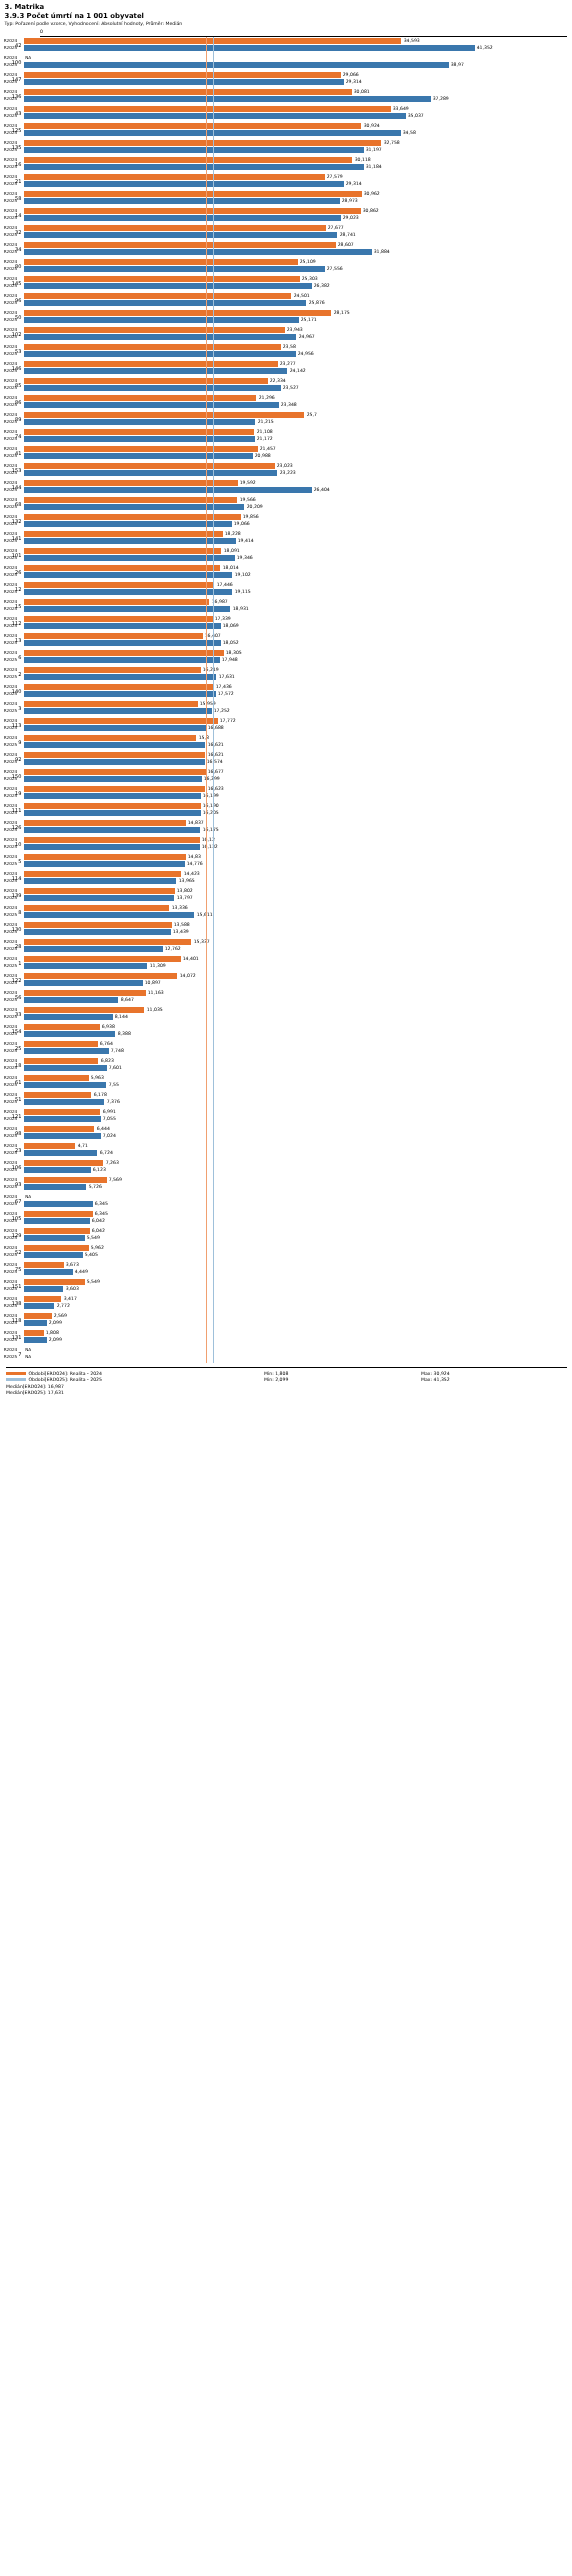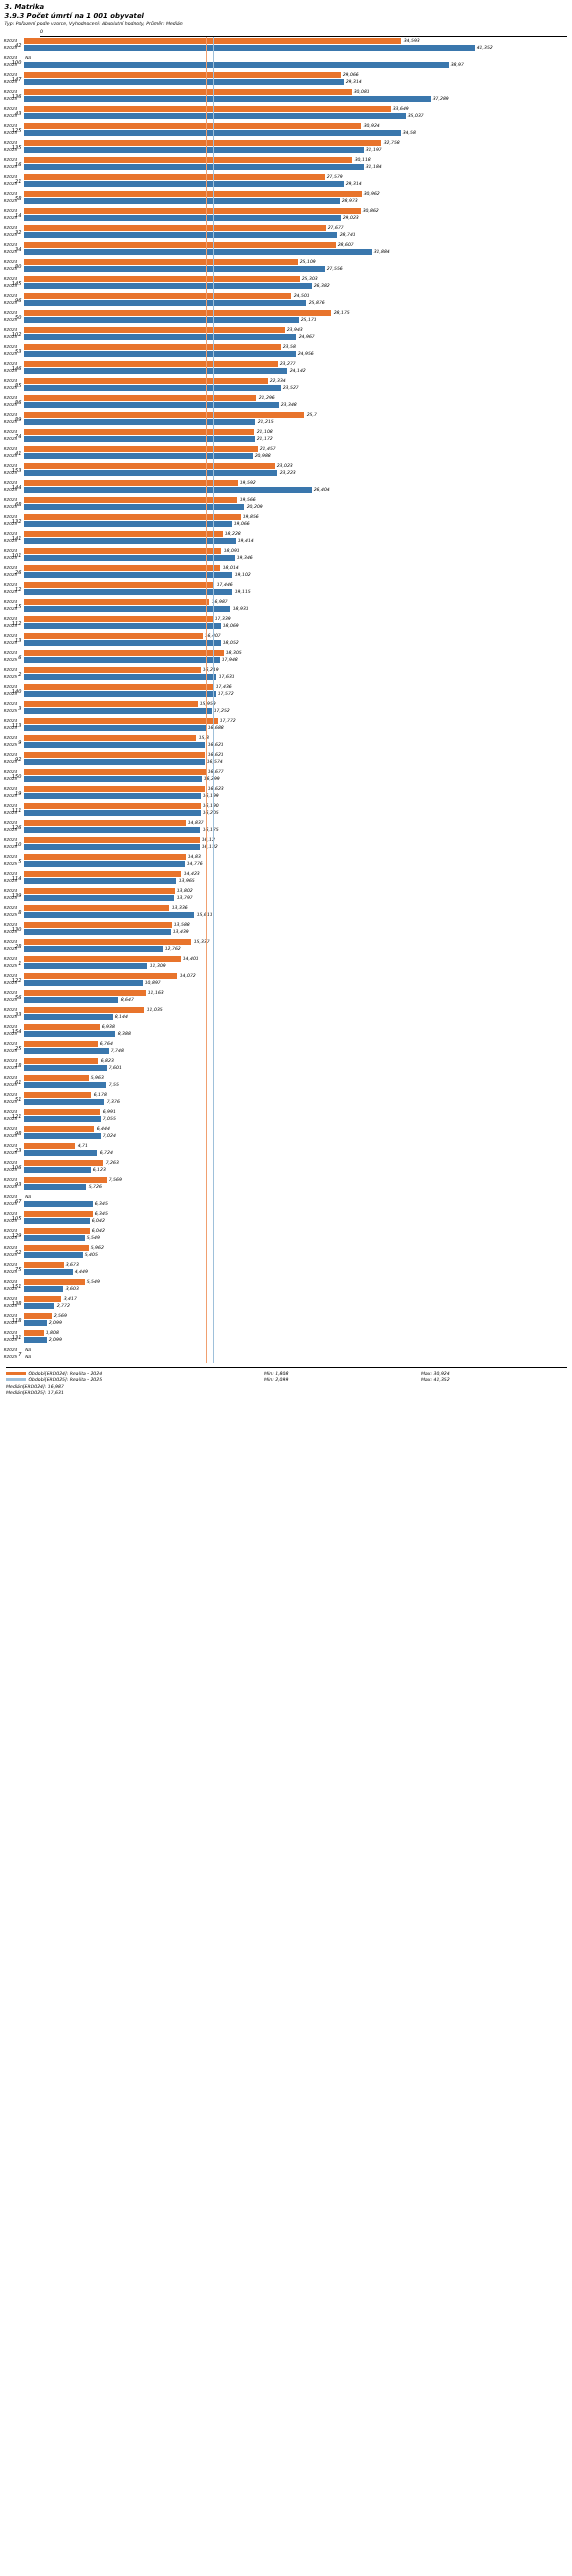--- a/index.html
+++ b/index.html
@@ -1,17 +1,17 @@
 <!DOCTYPE html>
 <html style="font-size:12.2px"><head>
 <meta charset="utf-8">
 <style>
   html,body{margin:0;padding:0;background:#fff;}
   body{font-family:"DejaVu Sans", sans-serif;color:#000;width:573px;}
-  .page{width:573px;position:relative;font-style:italic;}
+  .page{width:573px;position:relative;}
   .hdr{padding:3.1px 4.6px 0 4.6px;}
   .hdr .t1{font-size:6.9px;font-weight:bold;line-height:8.4px;}
   .hdr .t2{font-size:6.9px;font-weight:bold;line-height:8.4px;}
   .hdr .t3{font-size:4.6px;line-height:6.9px;margin-top:0.8px;}
   .chartwrap{position:relative;margin-top:1.5px;}
   .axis-top{position:relative;height:7.6px;margin-left:40px;margin-right:6.1px;}
   .axis-top .zero{position:absolute;left:0;top:0;font-size:4.6px;}
   .axis-line{position:absolute;left:40px;right:6.1px;top:6.9px;height:0.8px;background:#000;}
   .rows{position:relative;margin-left:0;margin-right:6.1px;}
   .row{display:flex;align-items:stretch;height:17px;position:relative;}

